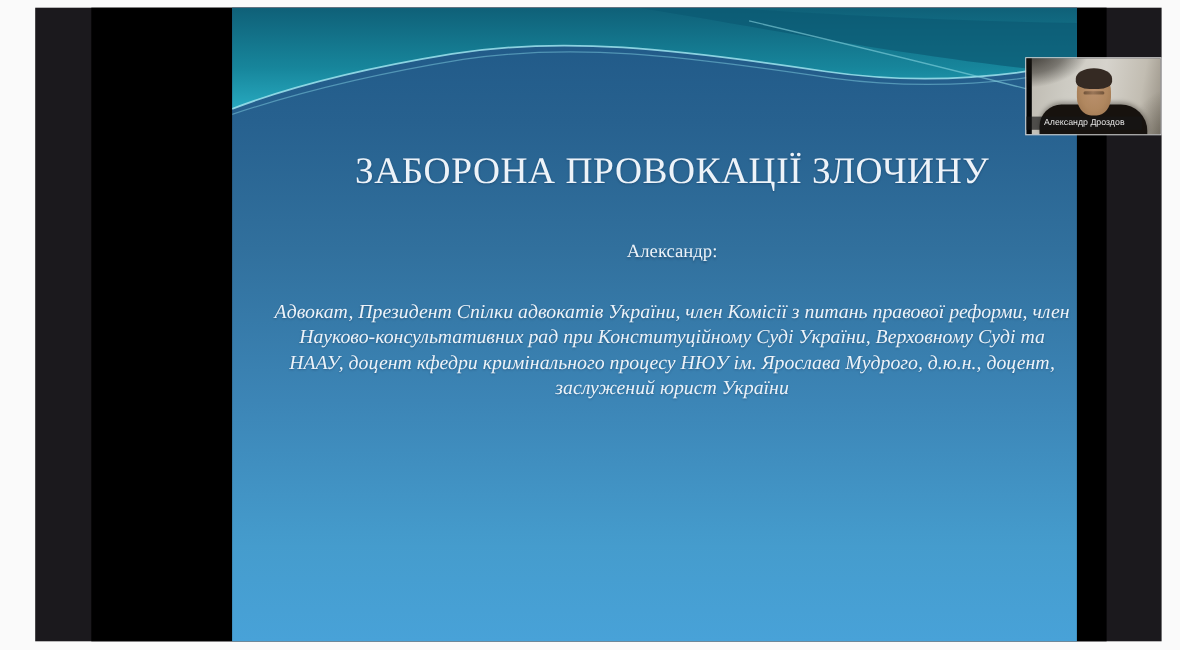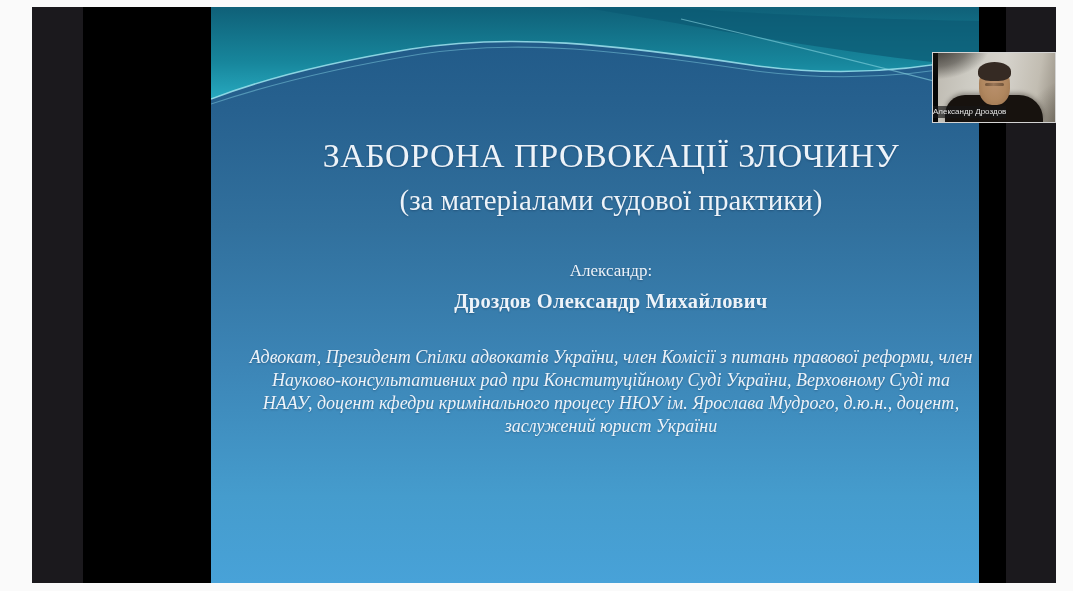--- a/index.html
+++ b/index.html
@@ -33,21 +33,21 @@
   .cam-neck{position:absolute;left:55px;bottom:22px;width:14px;height:10px;background:#a67f5f;}
   .cam-head{position:absolute;left:46px;top:12px;width:31px;height:40px;border-radius:46% 46% 42% 42%;
             background:radial-gradient(ellipse at 50% 42%,#bb916e 0%,#b0875f 55%,#99714c 100%);}
   .cam-hair{position:absolute;left:-1px;top:-3px;width:33px;height:19px;border-radius:50% 50% 38% 38%;
             background:#352a23;}
   .cam-face{position:absolute;left:6px;top:18px;width:19px;height:3px;
             background:linear-gradient(90deg,rgba(60,40,25,.55),rgba(60,40,25,.25) 45%,rgba(60,40,25,.55));
             border-radius:2px;}
   .cam-name{position:absolute;left:0;bottom:4px;background:rgba(22,22,22,.68);color:#e3e3e3;
             font-family:"Liberation Sans","DejaVu Sans",sans-serif;font-size:8px;line-height:10px;
-            padding:1px 0;white-space:nowrap;}
+            padding:1px 16px;white-space:nowrap;}
 </style>
 </head>
 <body>
 
 <div class="screen">
 
   <div class="player">
 
     <div class="video-frame">
 
@@ -65,23 +65,21 @@
 
           <path d="M370,0 C470,16 620,46 768,60 L768,14 C640,12 520,5 450,0 Z" fill="#0c5a73" opacity="0.7"></path>
 
           <path d="M0,92 C52,72 120,55 200,42 C300,26 400,37 540,58 C622,70 700,64 768,50" stroke="#9fe4ee" stroke-width="1.6" fill="none" opacity="0.85"></path>
           <path d="M0,97 C60,77 130,60 210,47 C310,32 405,43 545,64 C628,75 704,69 768,56" stroke="#7fcde0" stroke-width="1.1" fill="none" opacity="0.5"></path>
           <path d="M470,12 C580,38 680,62 768,86" stroke="#8fdce8" stroke-width="1.2" fill="none" opacity="0.55"></path>
         </svg>
 
         <div class="slide-content">
           <div class="slide-title-1">ЗАБОРОНА ПРОВОКАЦІЇ ЗЛОЧИНУ</div>
-          <div class="slide-title-2">(за матеріалами судової практики)</div>
           <div class="speaker-label">Александр:</div>
-          <div class="speaker-name">Дроздов Олександр Михайлович</div>
           <div class="speaker-bio">Адвокат, Президент Спілки адвокатів України, член Комісії з питань правової реформи, член Науково-консультативних рад при Конституційному Суді України, Верховному Суді та НААУ, доцент кфедри кримінального процесу НЮУ ім. Ярослава Мудрого, д.ю.н., доцент, заслужений юрист України</div>
         </div>
       </div>
 
     </div>
 
     <div class="webcam">
       <div class="cam-pillarbox"></div>
       <div class="cam-shadow-br"></div>
       <div class="cam-shadow-tl"></div>

